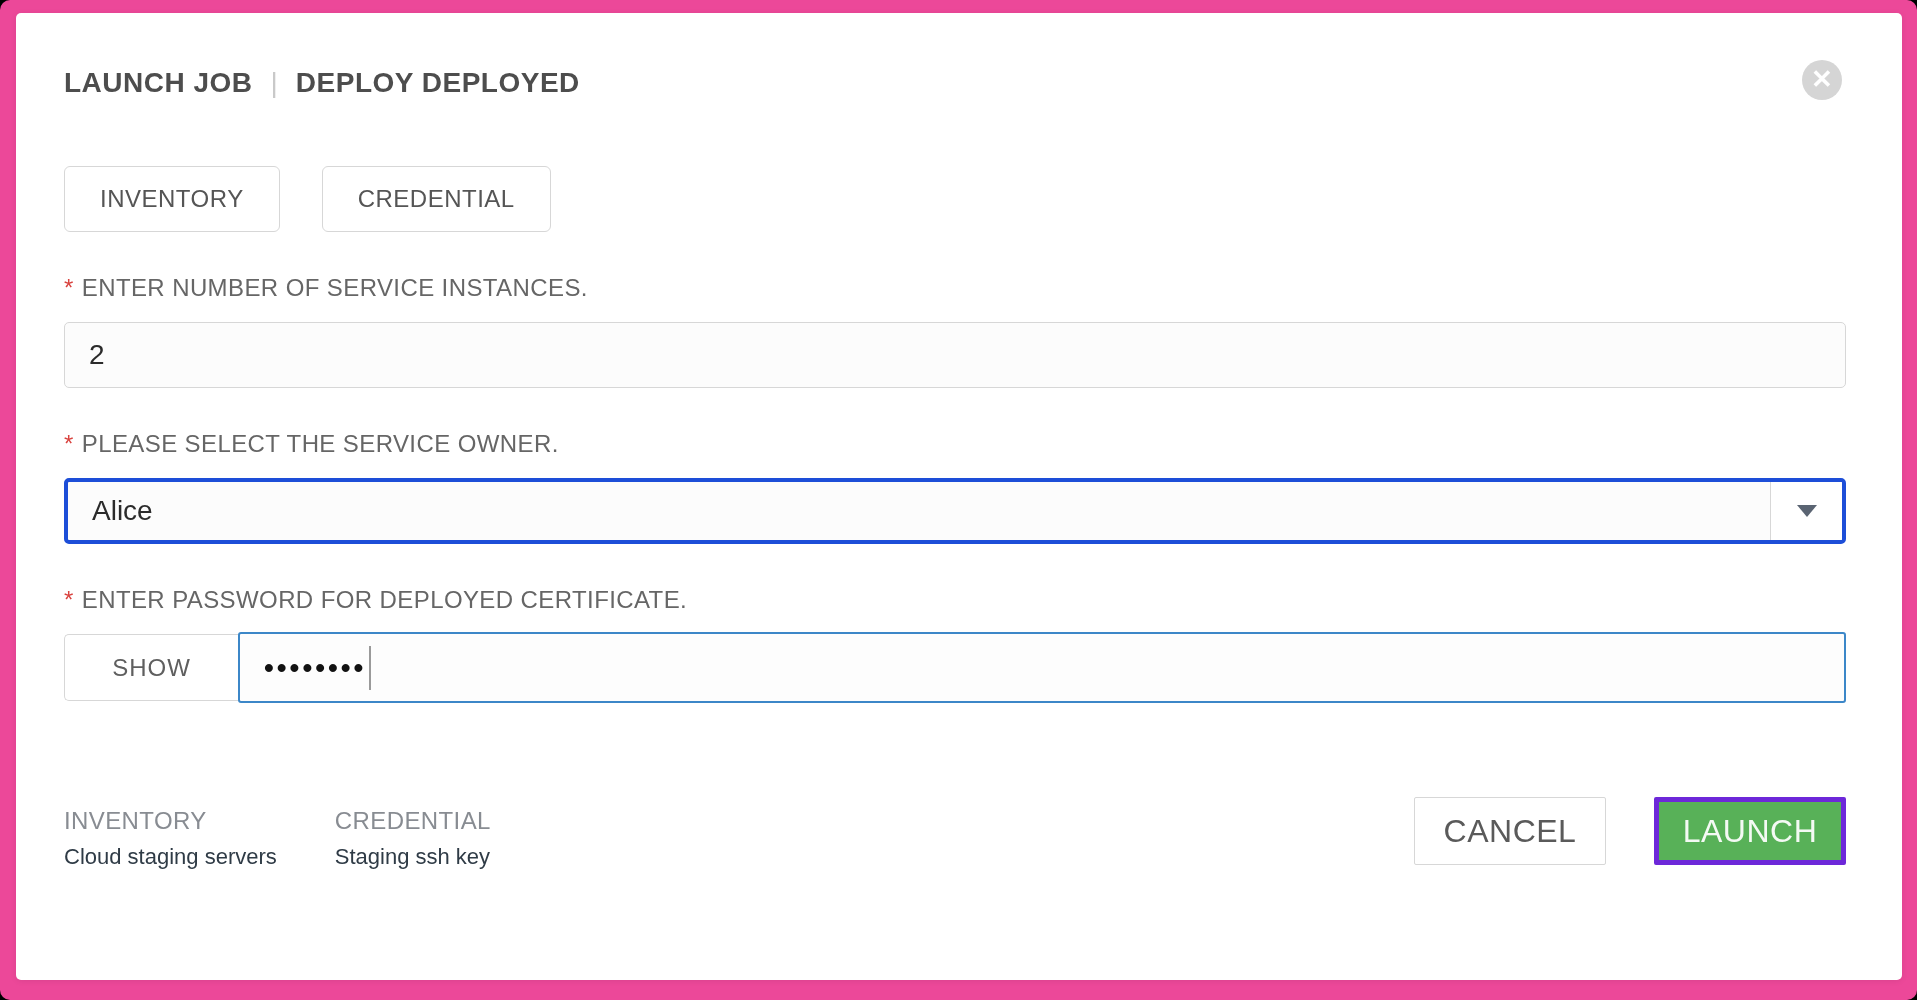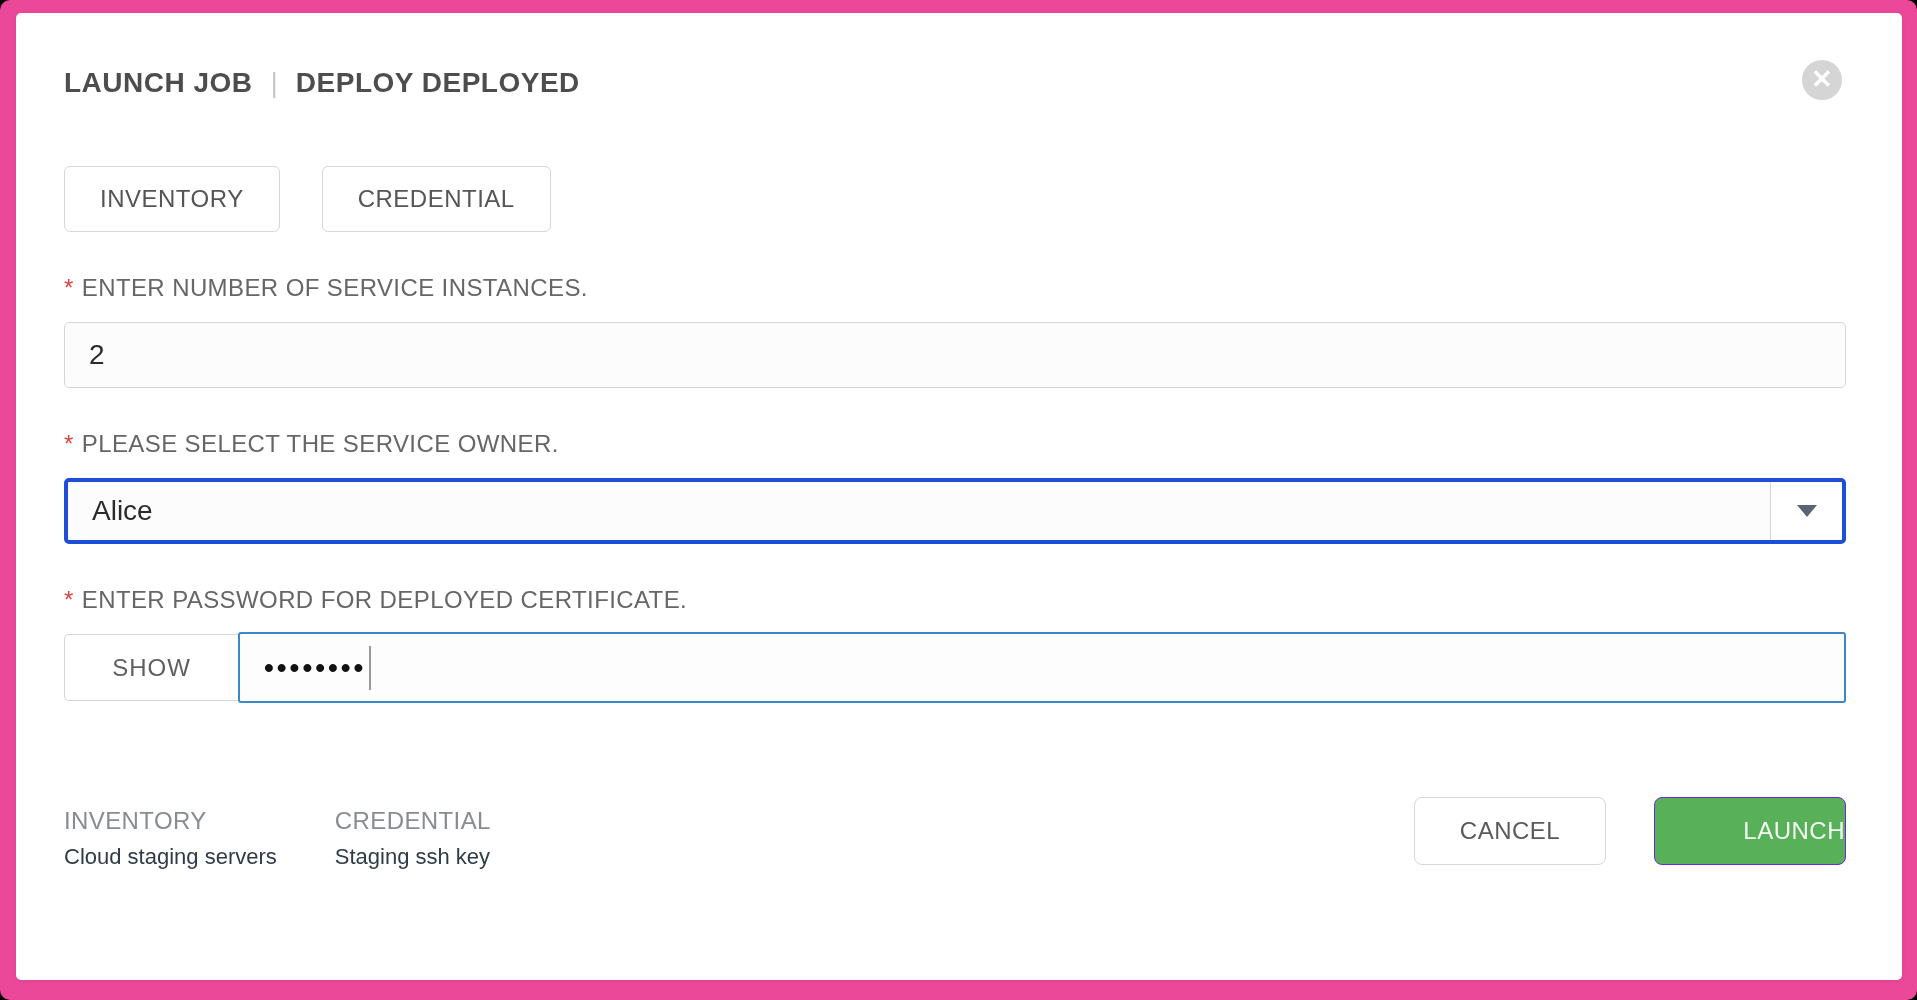--- a/index.html
+++ b/index.html
@@ -66,25 +66,25 @@
   }
   .pw-dots{font-size:28px;font-weight:bold;color:#121212;letter-spacing:3px;line-height:1;}
   .pw-caret{width:2px;height:44px;background:#9a9a9a;margin-left:3px;}
   
   .footer{margin-top:94px;display:flex;align-items:flex-start;}
   .summary{display:flex;gap:58px;margin-top:10px;}
   .sum-label{font-size:24px;color:#888c92;letter-spacing:0.4px;}
   .sum-value{font-size:22px;color:#2f3b46;margin-top:9px;}
   .footer-buttons{margin-left:auto;display:flex;gap:48px;}
   .btn{
-    height:68px;width:192px;box-sizing:border-box;border-radius:8px;
-    font-size:24px;letter-spacing:0.5px;display:flex;align-items:center;justify-content:center;cursor:pointer;
+    height:68px;width:192px;box-sizing:border-box;border-radius:2px;
+    font-size:32px;letter-spacing:0.5px;display:flex;align-items:center;justify-content:center;cursor:pointer;
   }
   .btn-cancel{background:#ffffff;border:1px solid #d7d7d7;color:#5a5a5a;}
-  .btn-launch{background:#58b158;border:1px solid #6d28d9;color:#f4faf4;justify-content:flex-end;}
+  .btn-launch{background:#58b158;border:5px solid #6d28d9;color:#f4faf4;}
 </style>
 </head>
 <body>
 
 <div class="screen">
   <div class="modal">
 
     <div class="header">
       <span class="title">LAUNCH JOB</span>
       <span class="title-sep">|</span>

